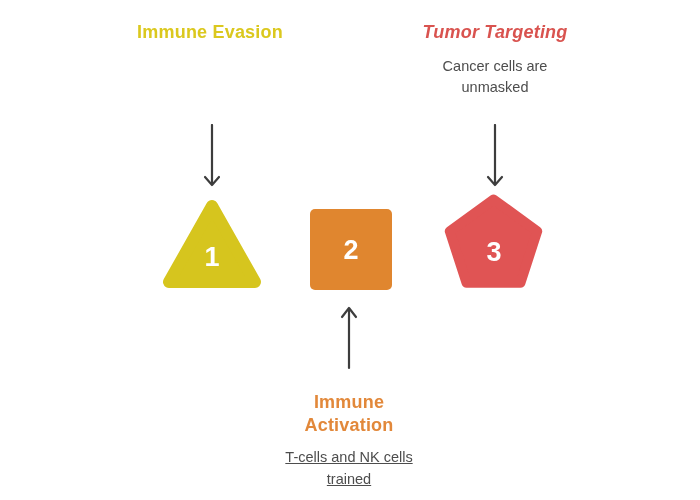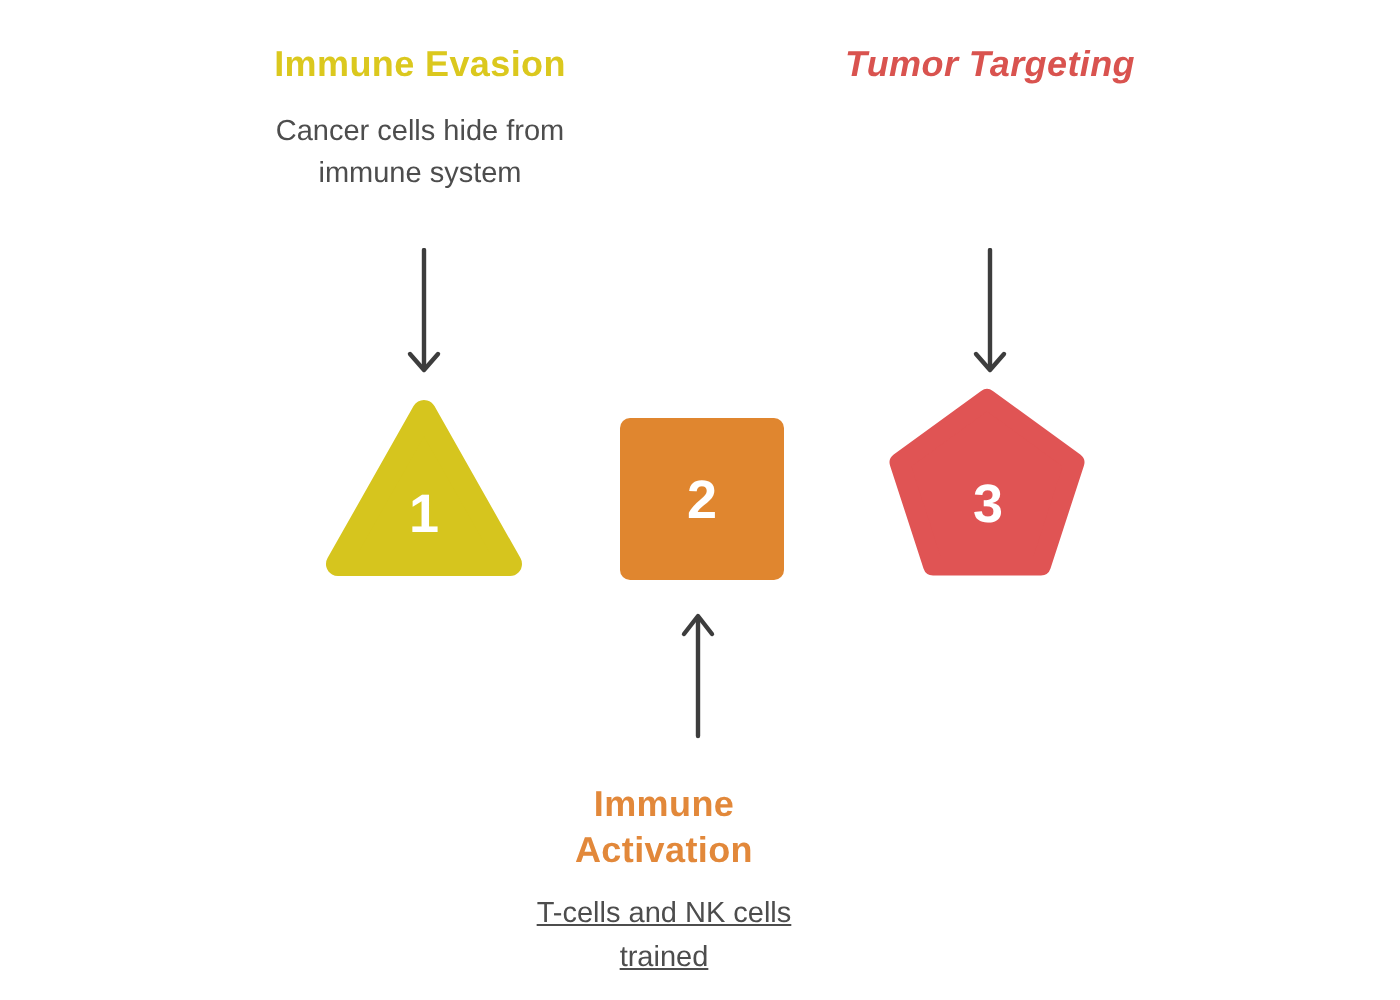--- a/index.html
+++ b/index.html
@@ -29,21 +29,21 @@
     line-height: 1.48;
     color: #4d4d4d;
     white-space: pre-line;
   }
   .title-yellow { color: #dbc81e; }
   .title-red    { color: #d9534f; font-style: italic; }
   .title-orange { color: #e2883a; }
 
   #label-step1 { left: 110px; top: 21px; width: 200px; }
   #label-step3 { left: 395px; top: 21px; width: 200px; }
-  #label-step2 { left: 232px; top: 391px; width: 200px; }
+  #label-step2 { left: 249px; top: 391px; width: 200px; }
   #label-step2 .step-desc { margin-top: 10px; text-decoration: underline; }
 
   .arrow { position: absolute; }
   #arrow-step1 { left: 202px; top: 124px; }
   #arrow-step3 { left: 485px; top: 124px; }
   #arrow-step2 { left: 339px; top: 302px; }
   .arrow line, .arrow polyline {
     stroke: #3d3d3d;
     stroke-width: 2.2;
     fill: none;
@@ -90,26 +90,26 @@
   #num-step1 { left: 158px; top: 241px; width: 108px; }
   #num-step3 { left: 441px; top: 236px; width: 106px; }
 </style>
 </head>
 <body>
 
 <div class="canvas">
 
   <div class="label-block" id="label-step1">
     <div class="step-title title-yellow">Immune Evasion</div>
-    <div class="step-desc">Cancer cells hide from
-immune system</div>
   </div>
 
   <div class="label-block" id="label-step3">
     <div class="step-title title-red">Tumor Targeting</div>
+    <div class="step-desc">Cancer cells are
+unmasked</div>
   </div>
 
   <svg class="arrow" id="arrow-step1" width="20" height="68">
     <line x1="10" y1="1" x2="10" y2="60"></line>
     <polyline points="3,53 10,61 17,53"></polyline>
   </svg>
 
   <svg class="arrow" id="arrow-step3" width="20" height="68">
     <line x1="10" y1="1" x2="10" y2="60"></line>
     <polyline points="3,53 10,61 17,53"></polyline>

